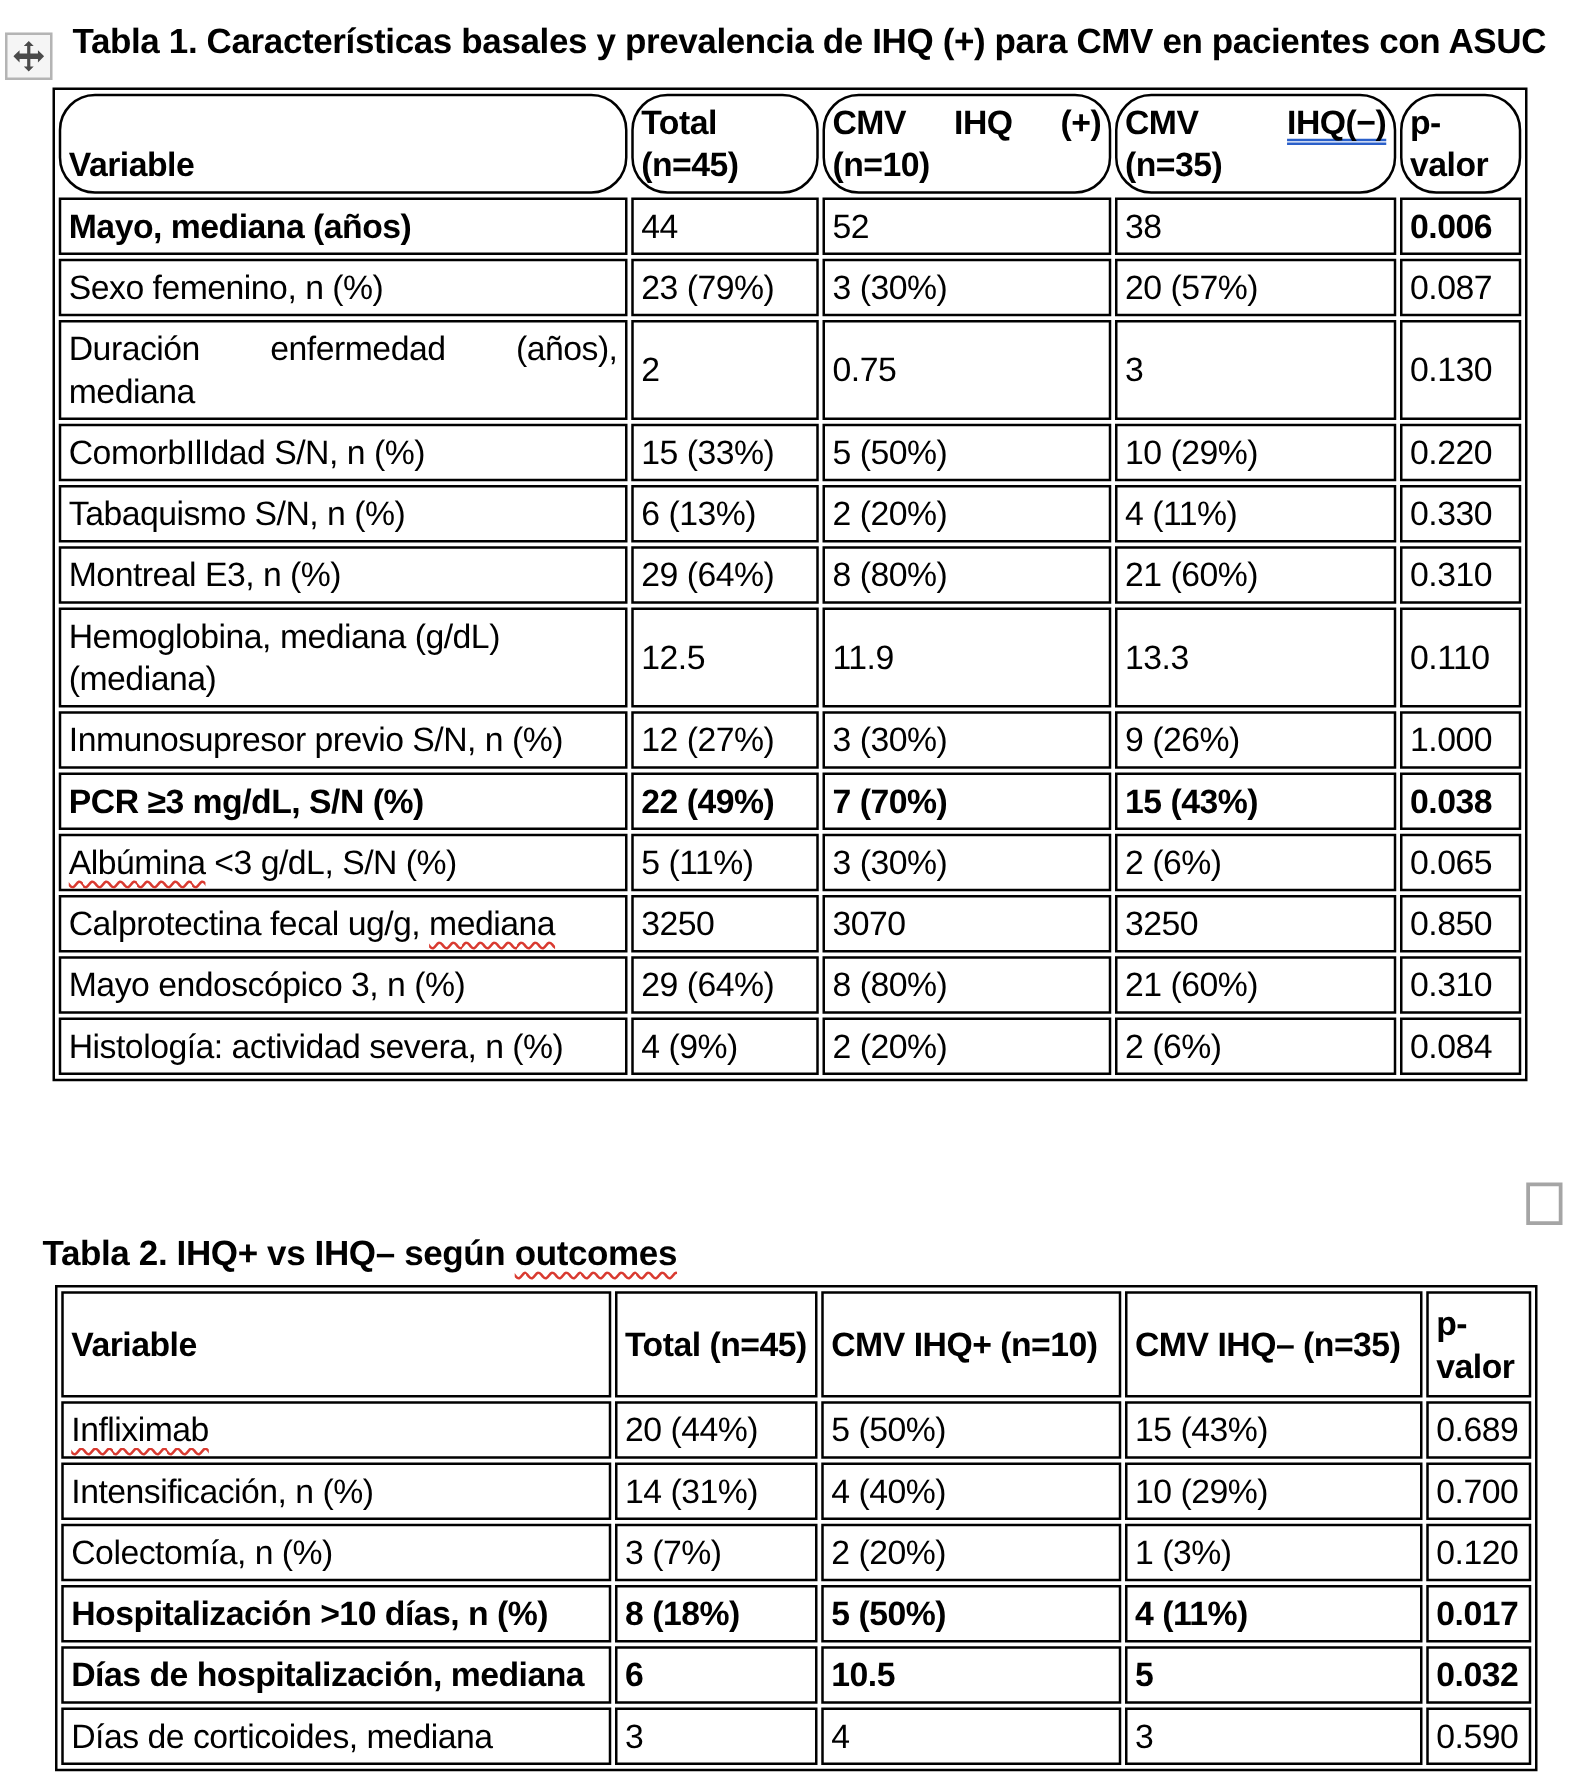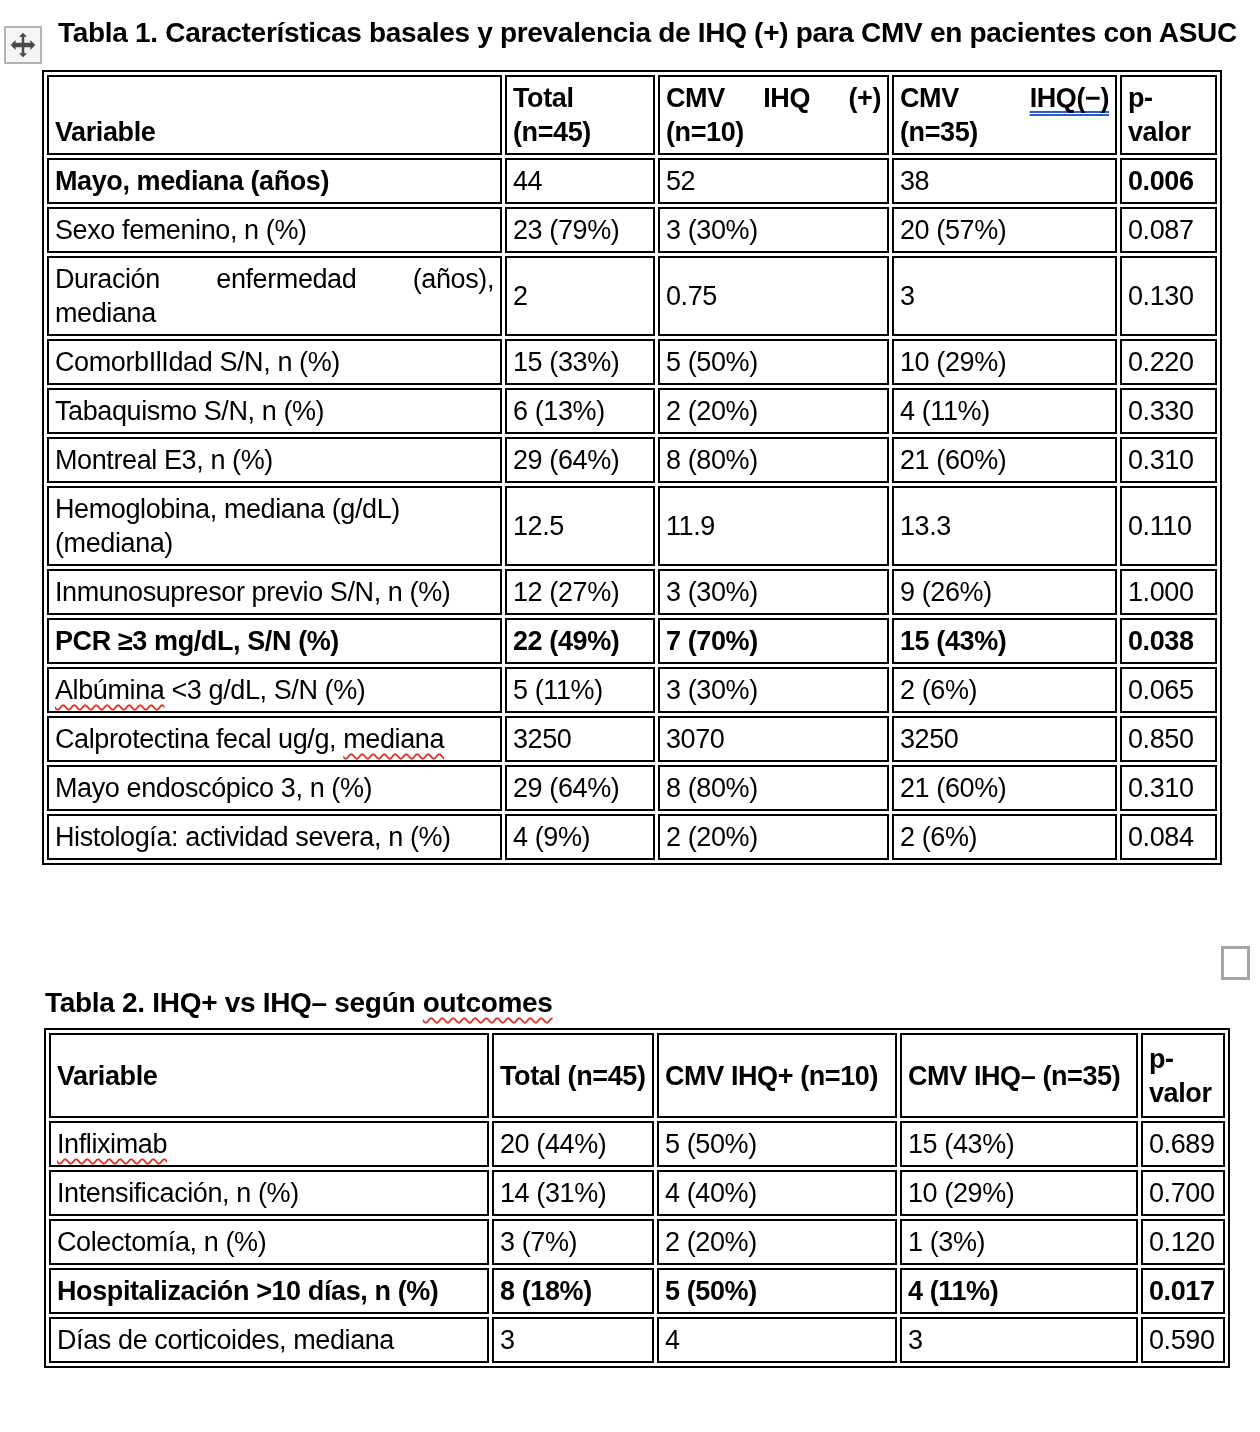--- a/index.html
+++ b/index.html
@@ -5,21 +5,21 @@
   html,body{margin:0;padding:0;background:#fff;}
   .doc{
     position:relative;width:1260px;height:1432px;background:#ffffff;overflow:hidden;
     font-family:"Liberation Sans","DejaVu Sans",sans-serif;color:#000;
   }
   .doc-title{
     position:absolute;margin:0;font-size:28px;font-weight:bold;letter-spacing:-0.3px;
     white-space:nowrap;line-height:1.1;
   }
   #t1-title{left:46px;top:18px;margin-left:12px;}
-  #t2-title{left:45px;top:988px;text-align:right;}
+  #t2-title{left:34px;top:988px;text-align:right;}
 
   
   .move-handle{
     position:absolute;left:4px;top:26px;width:38px;height:38px;box-sizing:border-box;
     border:2px solid #b4b4b4;background:#f5f5f5;display:flex;align-items:center;justify-content:center;
   }
   
   .resize-handle{
     position:absolute;left:1221px;top:946px;width:29px;height:34px;box-sizing:border-box;
     border:3px solid #a5a5a5;background:#ffffff;
@@ -31,21 +31,21 @@
   }
   #table-0{left:42px;top:70px;width:1180px;}
   #table-1{left:44px;top:1028px;width:1186px;}
 
   .word-table th,.word-table td{
     box-sizing:border-box;border:2px solid #000;background:#fff;
     font-size:27px;font-weight:normal;letter-spacing:-0.4px;
     padding:4px 6px;vertical-align:middle;text-align:left;line-height:34px;
   }
   .word-table th{font-weight:bold;}
-  #table-0 th{height:68px;}
+  #table-0 th{height:68px;border-radius:29px;}
   #table-1 th{height:85px;}
   .word-table th.vbottom{vertical-align:bottom;}
   .word-table td.bold{font-weight:bold;}
   .word-table .line{white-space:nowrap;}
   .word-table td.justify .line{white-space:normal;text-align:justify;text-align-last:left;}
   .line.spread{display:flex;justify-content:space-between;white-space:nowrap;}
 
   .u-red-wavy{
     text-decoration-line:underline;text-decoration-style:wavy;text-decoration-color:#d93a30;
     text-decoration-thickness:2px;text-underline-offset:5px;text-decoration-skip-ink:none;
@@ -429,20 +429,37 @@
             <div class="line"><span>5 (50%)</span></div>
           </td>
           <td class="bold">
             <div class="line"><span>4 (11%)</span></div>
           </td>
           <td class="bold">
             <div class="line"><span>0.017</span></div>
           </td>
         </tr>
         <tr>
+          <td class="bold">
+            <div class="line"><span>Días de hospitalización, mediana</span></div>
+          </td>
+          <td class="bold">
+            <div class="line"><span>6</span></div>
+          </td>
+          <td class="bold">
+            <div class="line"><span>10.5</span></div>
+          </td>
+          <td class="bold">
+            <div class="line"><span>5</span></div>
+          </td>
+          <td class="bold">
+            <div class="line"><span>0.032</span></div>
+          </td>
+        </tr>
+        <tr>
           <td>
             <div class="line"><span>Días de corticoides, mediana</span></div>
           </td>
           <td>
             <div class="line"><span>3</span></div>
           </td>
           <td>
             <div class="line"><span>4</span></div>
           </td>
           <td>

